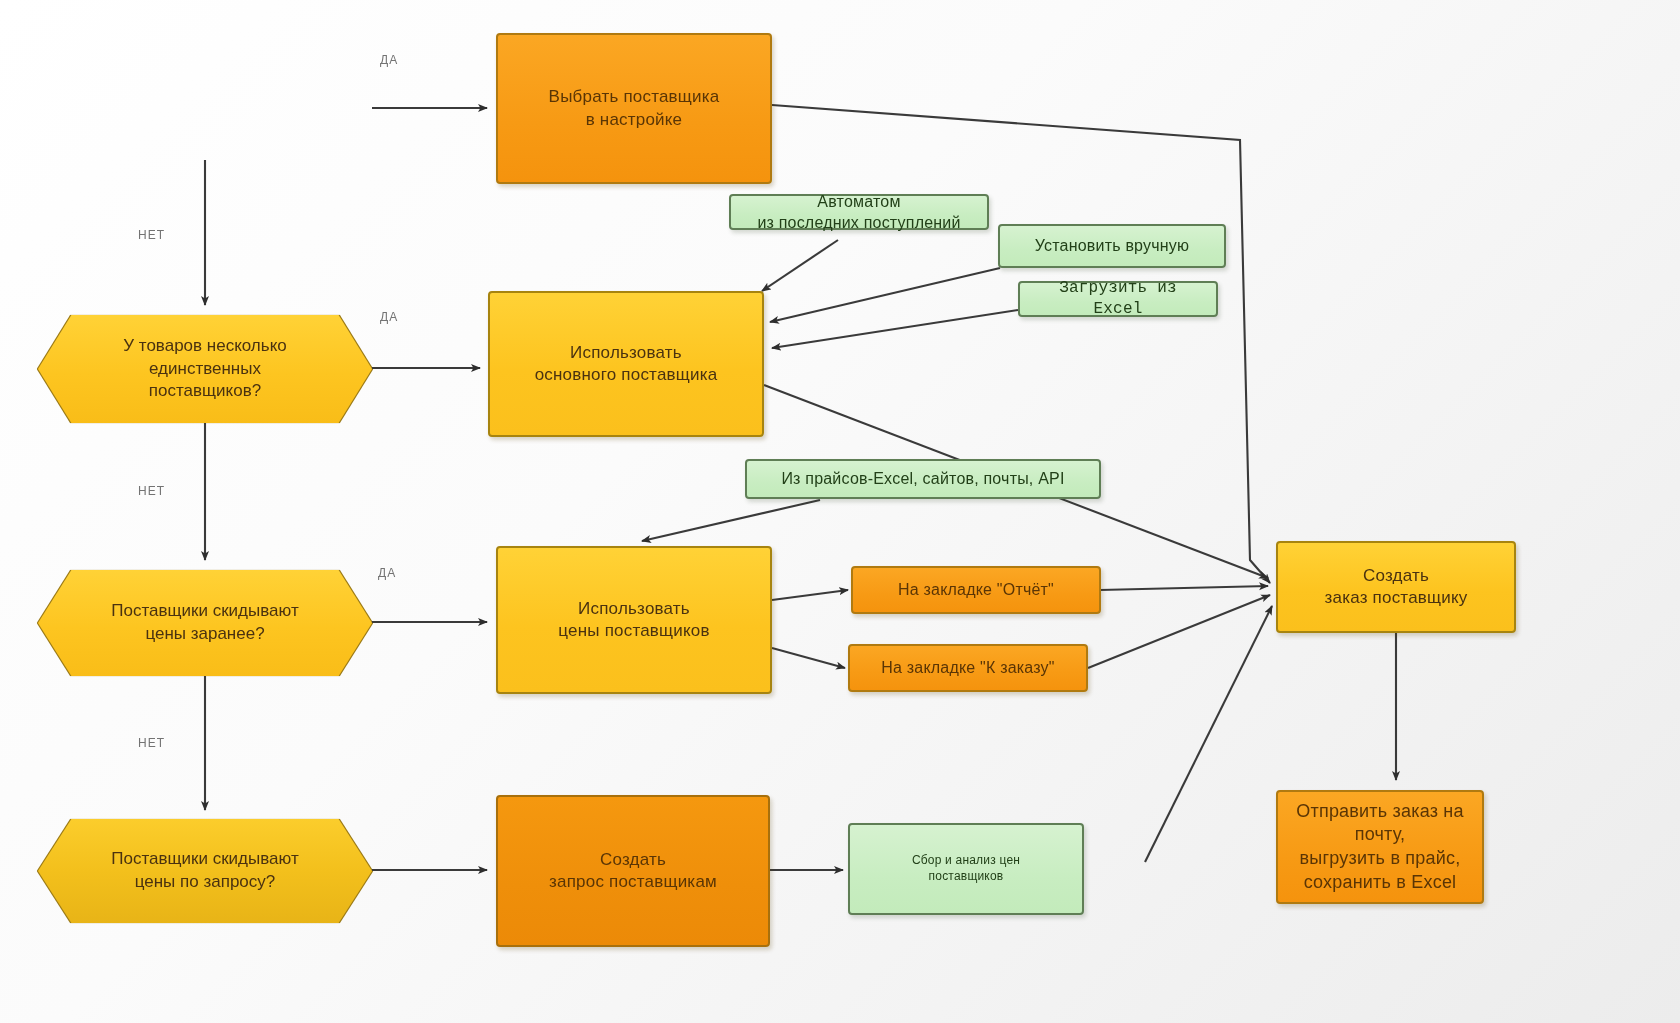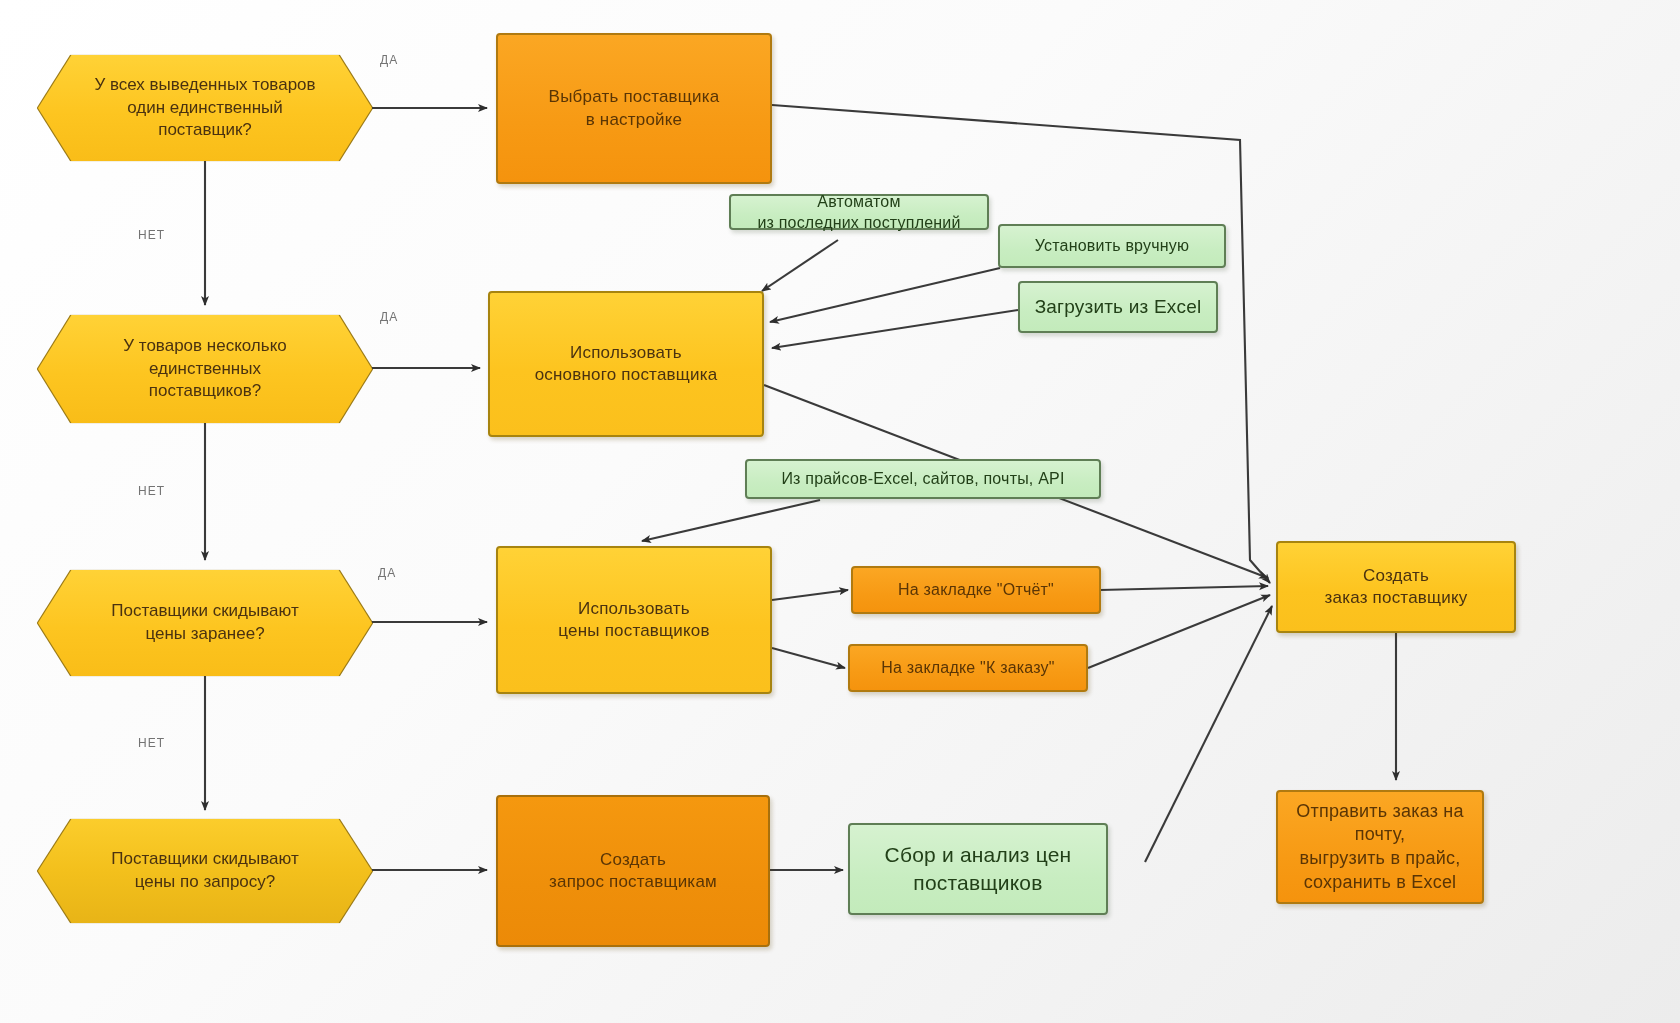--- a/index.html
+++ b/index.html
@@ -155,26 +155,20 @@
       <path d="M1088,668 L1270,595" marker-end="url(#arrow)"></path>
 
       <path d="M770,870 L843,870" marker-end="url(#arrow)"></path>
 
       <path d="M1145,862 L1272,606" marker-end="url(#arrow)"></path>
 
       <path d="M1396,632 L1396,780" marker-end="url(#arrow)"></path>
     </g>
   </svg>
 
-  <div class="hex" style="left:38px; top:55px; width:334px; height:106px;">
-    <div class="hexborder"></div>
-    <div class="hexbg"></div>
-    <div class="hextext">У всех выведенных товаров
-один единственный поставщик?</div>
-  </div>
 
   <div class="hex" style="left:38px; top:315px; width:334px; height:108px;">
     <div class="hexborder"></div>
     <div class="hexbg"></div>
     <div class="hextext">У товаров несколько
 единственных поставщиков?</div>
   </div>
 
   <div class="hex" style="left:38px; top:570px; width:334px; height:106px;">
     <div class="hexborder"></div>
@@ -212,29 +206,29 @@
 
   <div class="node box green" style="left:729px; top:194px; width:260px; height:36px; font-size:16px;">
     <span>Автоматом
 из последних поступлений</span>
   </div>
 
   <div class="node box green" style="left:998px; top:224px; width:228px; height:44px; font-size:16px;">
     <span>Установить вручную</span>
   </div>
 
-  <div class="node box green" style="left:1018px; top:281px; width:200px; height:52px; font-size:19px;">
+  <div class="node box green" style="left:1018px; top:281px; width:200px; height:36px; font-size:16px;font-family:Liberation Mono, monospace;">
     <span>Загрузить из Excel</span>
   </div>
 
   <div class="node box green" style="left:745px; top:459px; width:356px; height:40px; font-size:16px;">
     <span>Из прайсов-Excel, сайтов, почты, API</span>
   </div>
 
-  <div class="node box green" style="left:848px; top:823px; width:260px; height:92px; font-size:21px;">
+  <div class="node box green" style="left:848px; top:823px; width:236px; height:92px; font-size:12px;">
     <span>Сбор и анализ цен
 поставщиков</span>
   </div>
 
   <div class="node box orange" style="left:851px; top:566px; width:250px; height:48px; font-size:16px;">
     <span>На закладке "Отчёт"</span>
   </div>
 
   <div class="node box orange" style="left:848px; top:644px; width:240px; height:48px; font-size:16px;">
     <span>На закладке "К заказу"</span>

